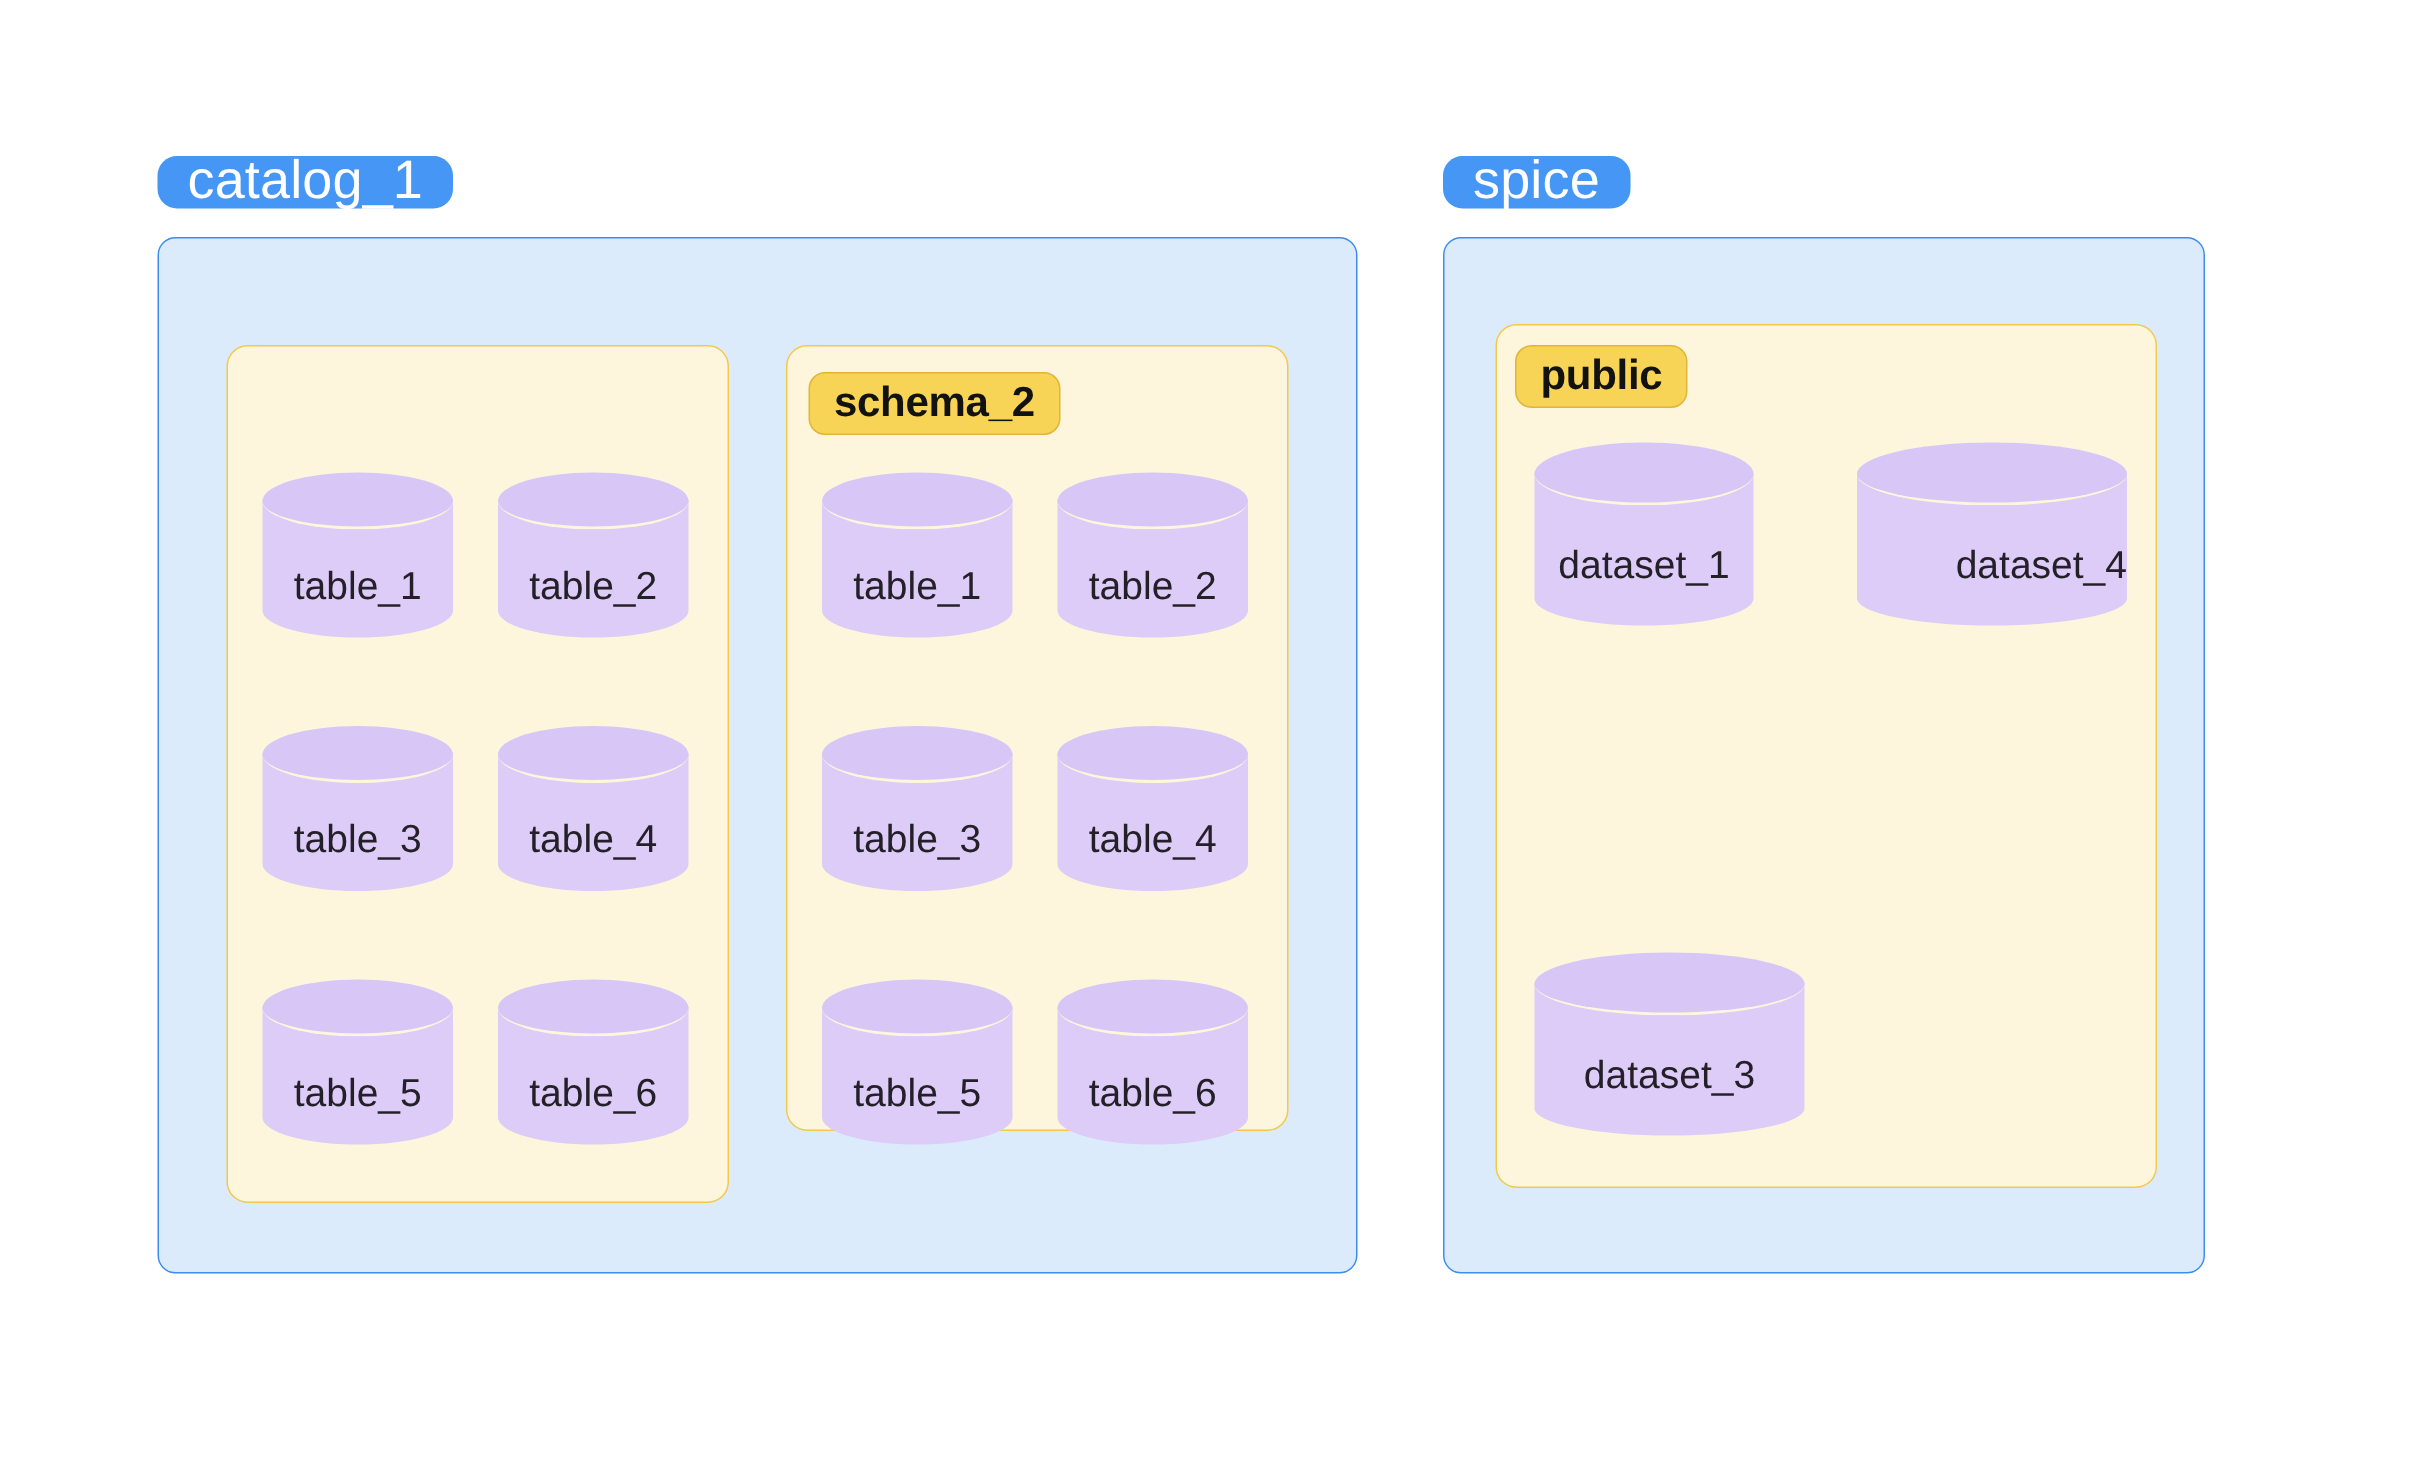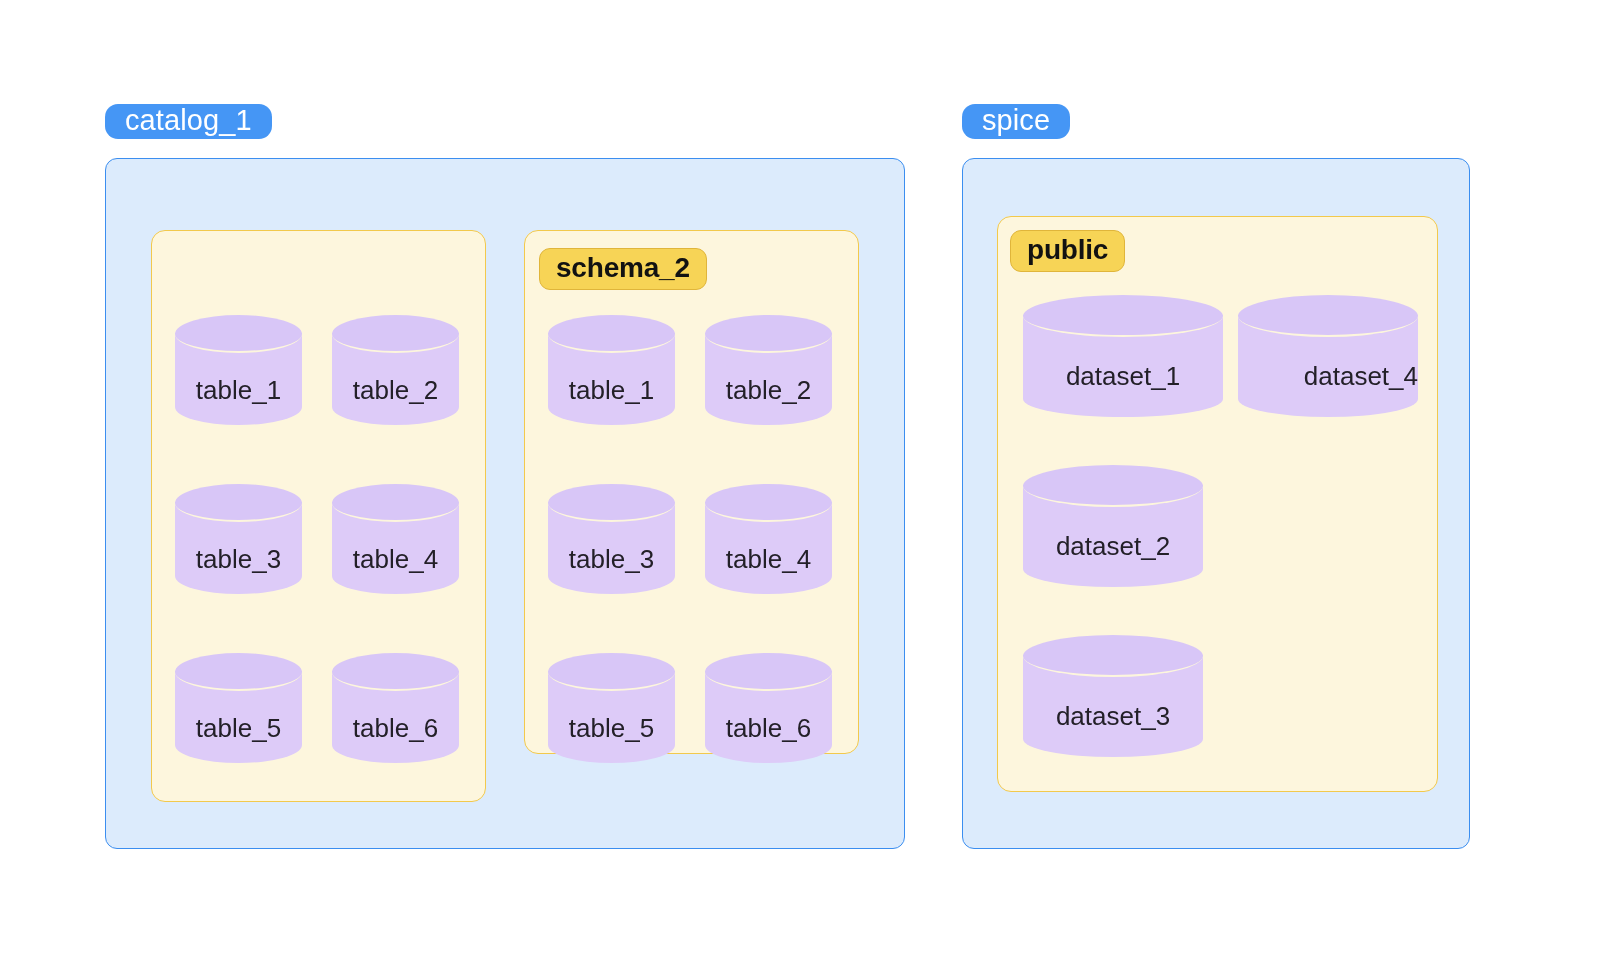--- a/index.html
+++ b/index.html
@@ -26,21 +26,21 @@
   .catalog-group {
     position: absolute;
   }
 
   .catalog-badge {
     position: absolute;
     top: 0;
     left: 0;
     background: #4596f5;
     color: #ffffff;
-    font-size: 29px;
+    font-size: 36px;
     font-weight: 400;
     letter-spacing: 0.1px;
     padding: 8px 20px 11px 20px;
     border-radius: 13px;
     line-height: 1;
     white-space: nowrap;
     box-sizing: border-box;
     height: 35px;
     display: flex;
     align-items: center;
@@ -213,37 +213,32 @@
   <div class="catalog-group" style="left:962px; top:104px; width:508px; height:745px;">
 
     <div class="catalog-badge" style="left:0px; top:0px;">spice</div>
 
     <div class="catalog-box" style="left:0px; top:54px; width:508px; height:691px;">
 
       <div class="schema-box" style="left:34px; top:57px; width:441px; height:576px;">
 
         <div class="schema-badge" style="left:12px; top:13px;">public</div>
 
-        <div class="cyl" style="left:25px; top:78px; width:200px; height:122px;">
+        <div class="cyl" style="left:25px; top:78px; width:146px; height:122px;">
           <div class="cyl-body" style="top:20px; bottom:0;"></div>
           <div class="cyl-top" style="height:40px;"></div>
           <div class="cyl-label" style="top:68px;">dataset_1</div>
         </div>
 
         <div class="cyl" style="left:240px; top:78px; width:180px; height:122px;">
           <div class="cyl-body" style="top:20px; bottom:0;"></div>
           <div class="cyl-top" style="height:40px;"></div>
           <div class="cyl-label" style="top:68px;text-align:right;">dataset_4</div>
         </div>
 
-        <div class="cyl" style="left:25px; top:248px; width:180px; height:122px;">
-          <div class="cyl-body" style="top:20px; bottom:0;"></div>
-          <div class="cyl-top" style="height:40px;"></div>
-          <div class="cyl-label" style="top:68px;">dataset_2</div>
-        </div>
 
 
         <div class="cyl" style="left:25px; top:418px; width:180px; height:122px;">
           <div class="cyl-body" style="top:20px; bottom:0;"></div>
           <div class="cyl-top" style="height:40px;"></div>
           <div class="cyl-label" style="top:68px;">dataset_3</div>
         </div>
 
 
       </div>

